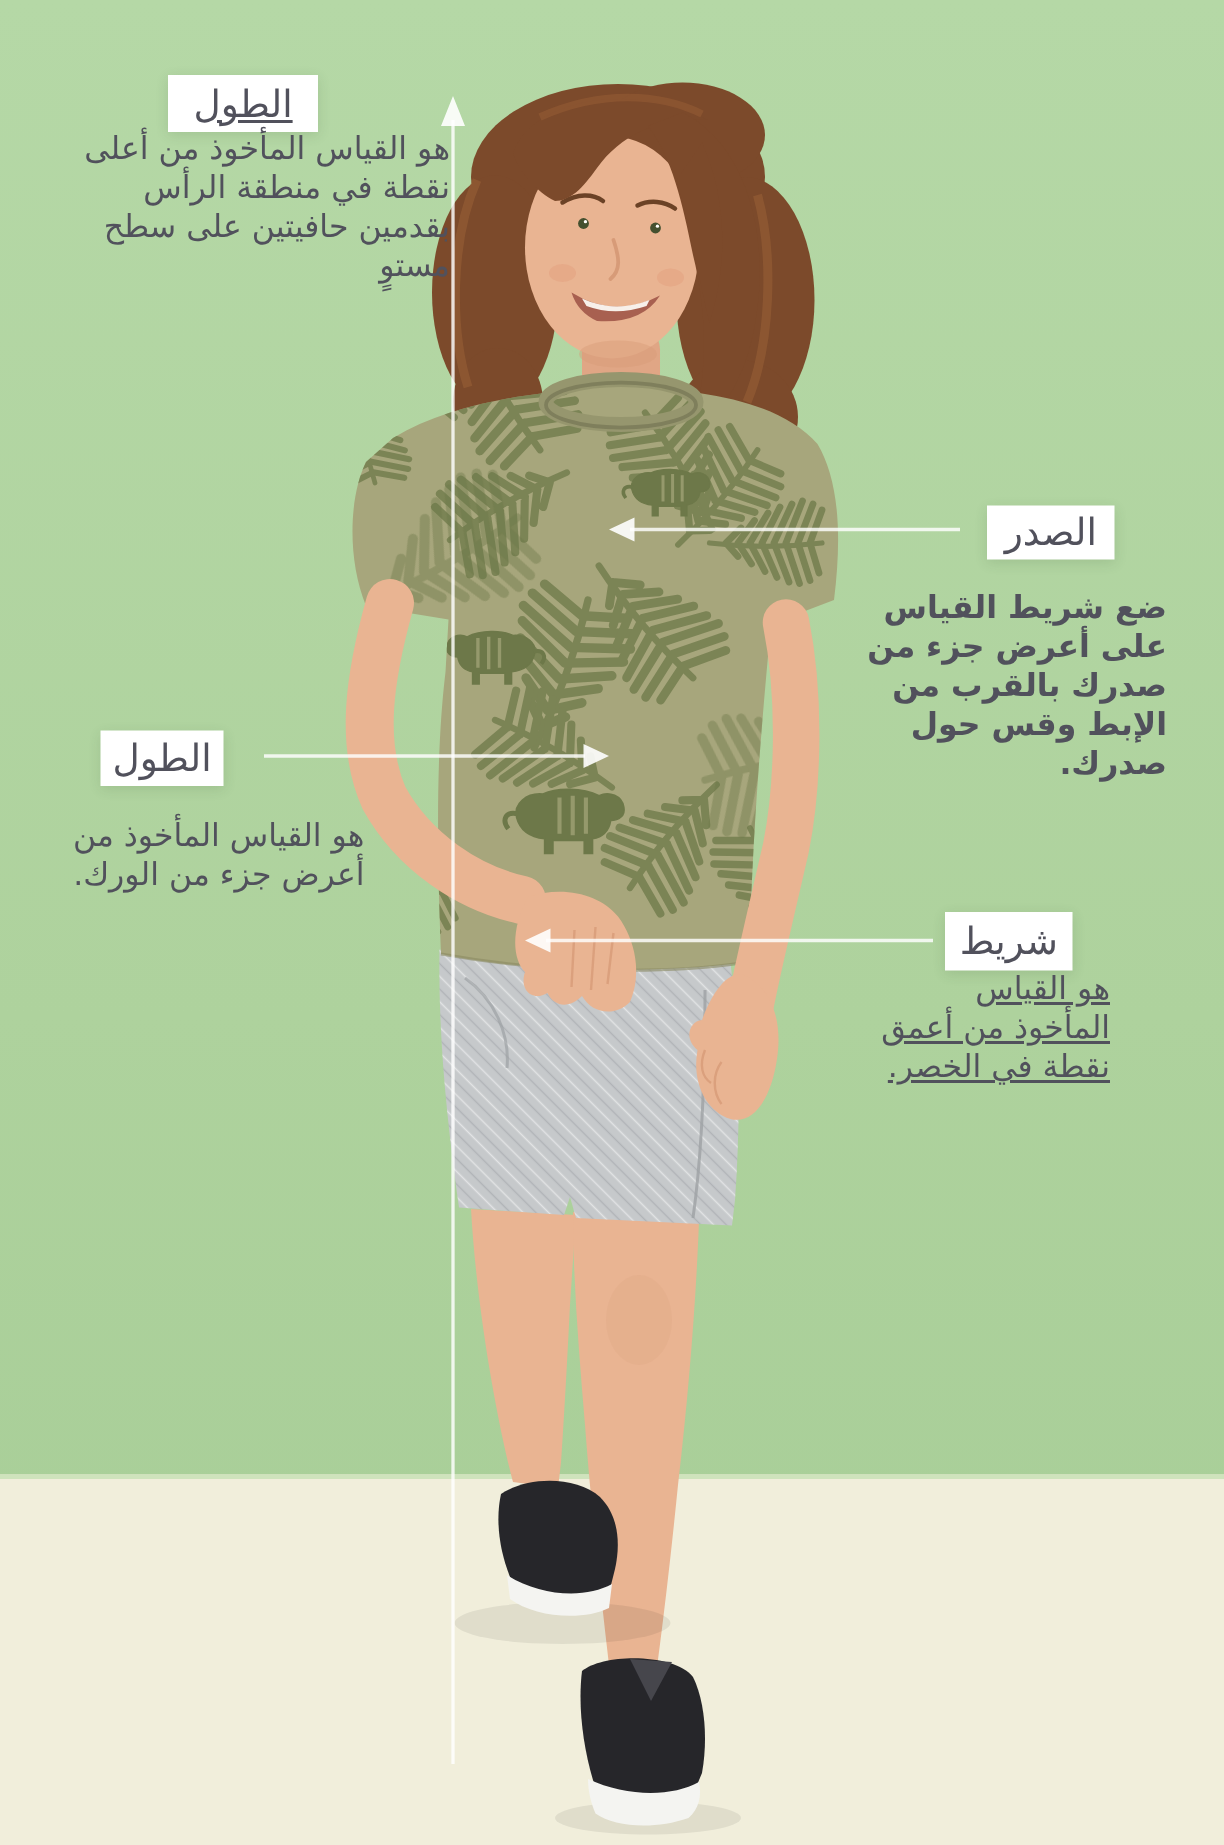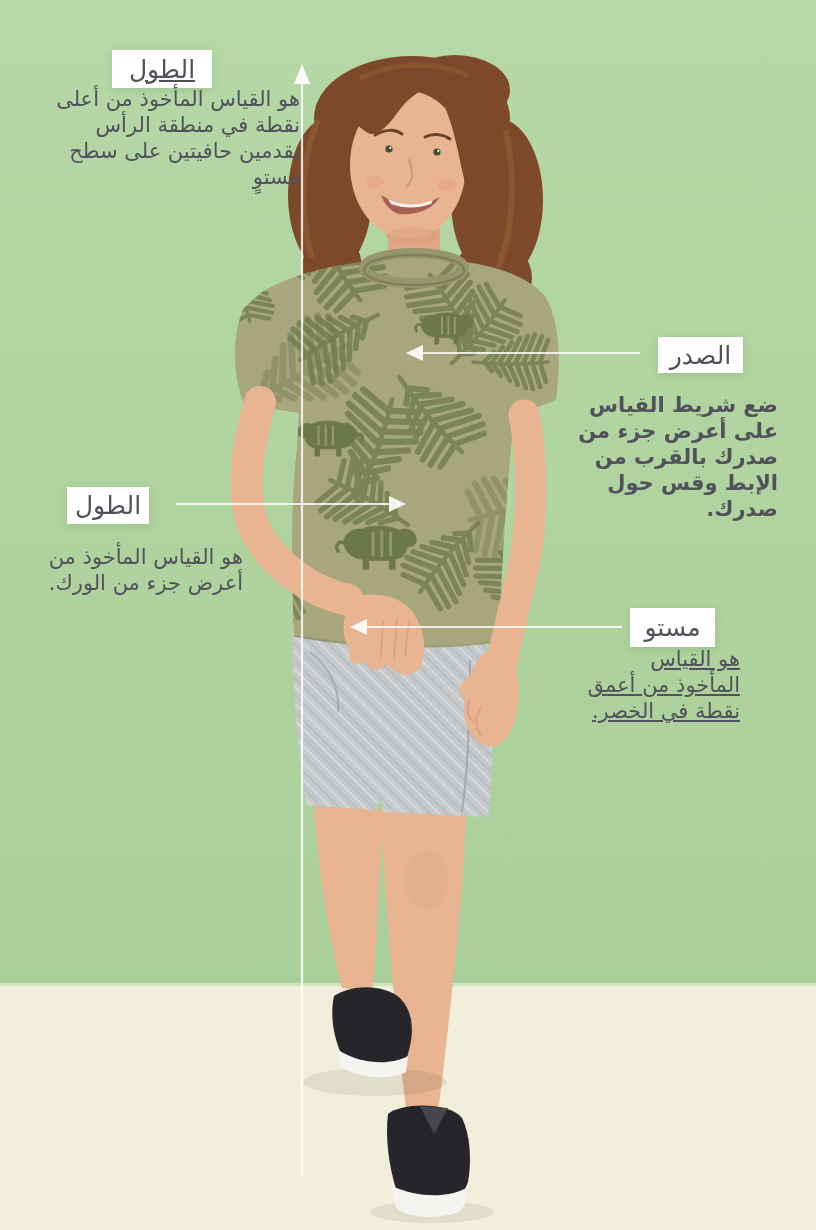--- a/index.html
+++ b/index.html
@@ -201,21 +201,21 @@
     </g>
     <g>
       <line class="mline" x1="364" y1="627" x2="622" y2="627"></line>
       <polygon class="mhead" points="350,627 367,619 367,635"></polygon>
     </g>
   </svg>
 
   <div class="label" id="label-height">الطول</div>
   <div class="label" id="label-chest">الصدر</div>
   <div class="label" id="label-hip">الطول</div>
-  <div class="label" id="label-waist">مستو</div>
+  <div class="label" id="label-waist">شريط</div>
 
   <div class="desc" id="desc-height">هو القياس المأخوذ من أعلى
 نقطة في منطقة الرأس
 بقدمين حافيتين على سطح
 مستوٍ</div>
   <div class="desc" id="desc-chest">ضع شريط القياس
 على أعرض جزء من
 صدرك بالقرب من
 الإبط وقس حول
 صدرك.</div>

